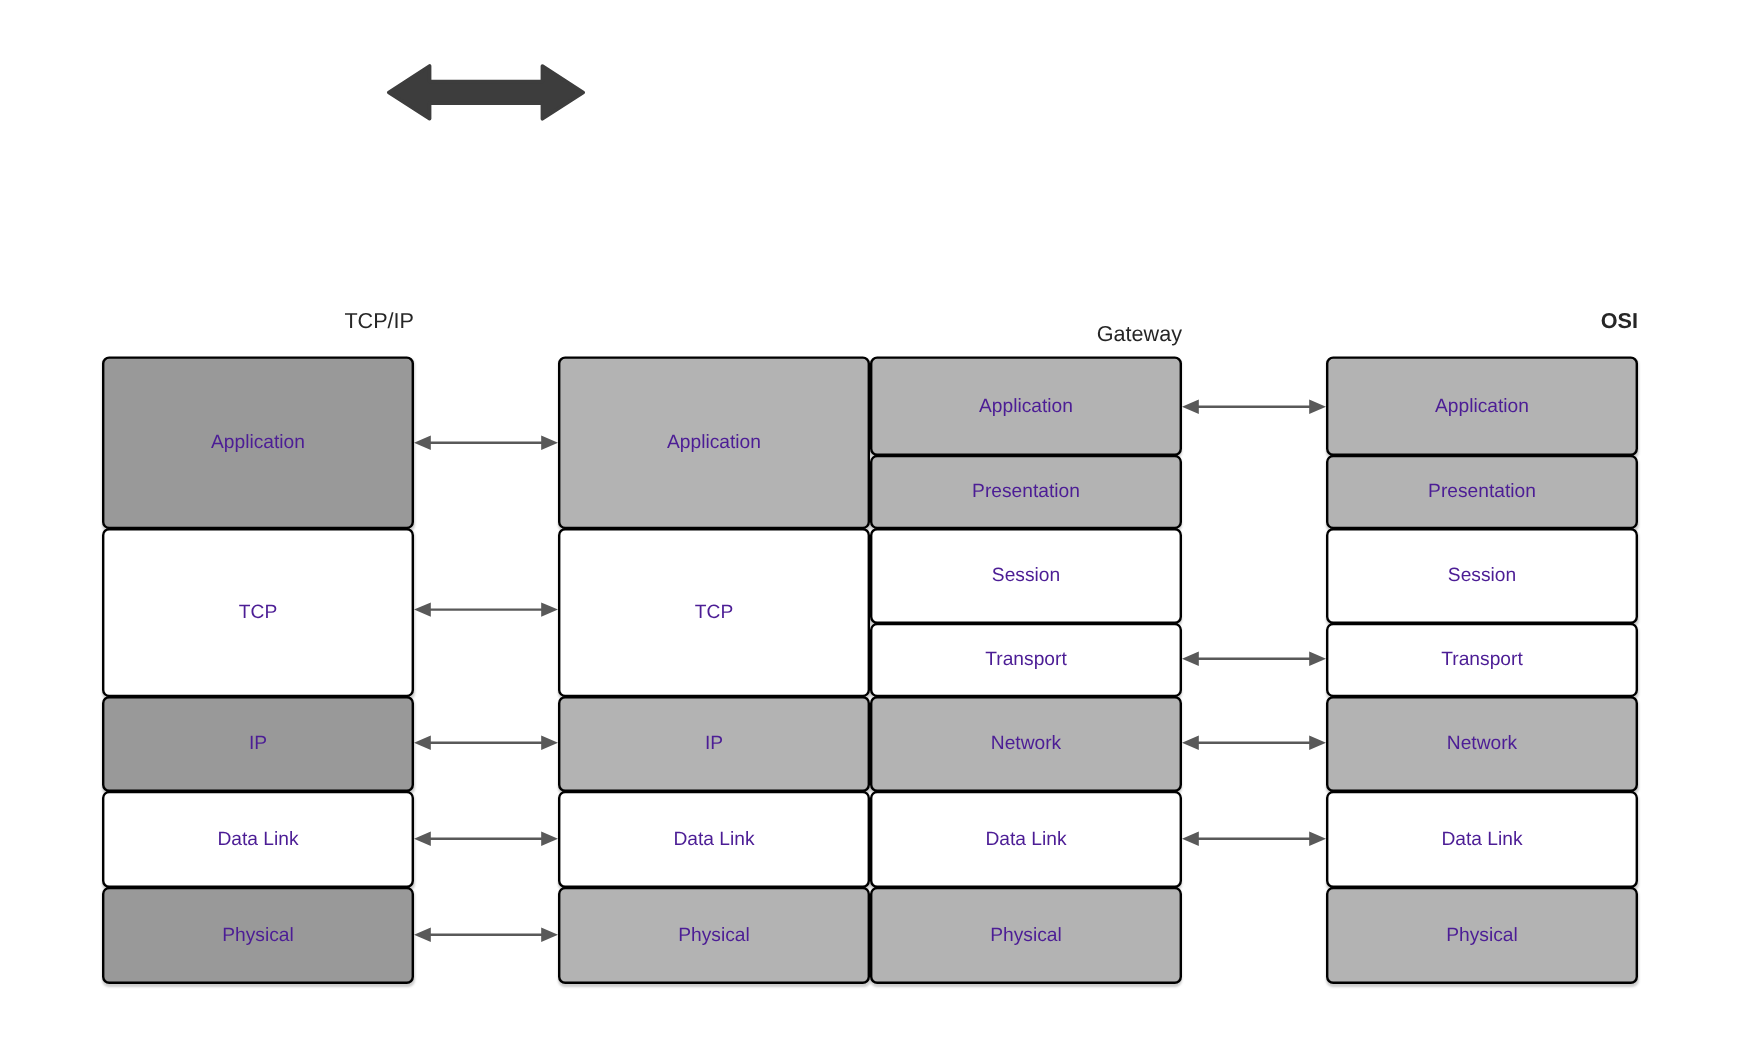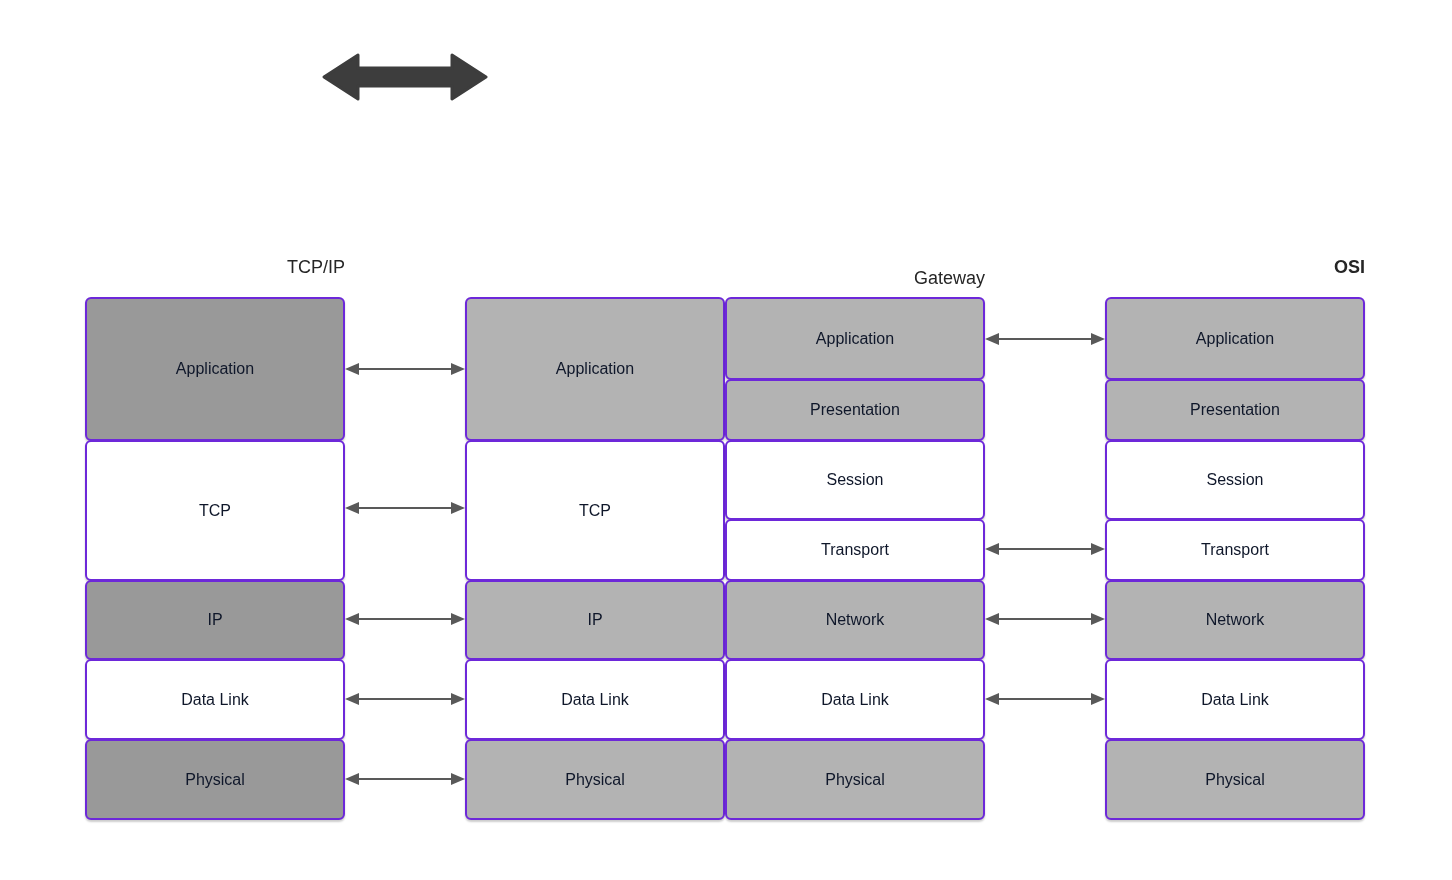--- a/index.html
+++ b/index.html
@@ -33,27 +33,27 @@
     line-height: 20px;
   }
   #title-tcpip  { left: 85px;   top: 257px; width: 260px; }
   #title-gateway{ left: 465px;  top: 268px; width: 520px; }
   #title-osi    { left: 1105px; top: 257px; width: 260px; font-weight: bold; }
 
   
   .layer-box {
     position: absolute;
     box-sizing: border-box;
-    border: 2px solid #6d28d9;
+    border: 2px solid #000000;
     border-radius: 6px;
     display: flex;
     align-items: center;
     justify-content: center;
     font-size: 16px;
-    color: #0f172a;
+    color: #4c1d95;
     font-family: "Liberation Sans", sans-serif;
     white-space: nowrap;
     box-shadow: 0 2px 2px rgba(0,0,0,0.20);
   }
   .fill-dark  { background: #999999; }
   .fill-light { background: #b3b3b3; }
   .fill-white { background: #ffffff; }
 
   
   .arrow-conn {

